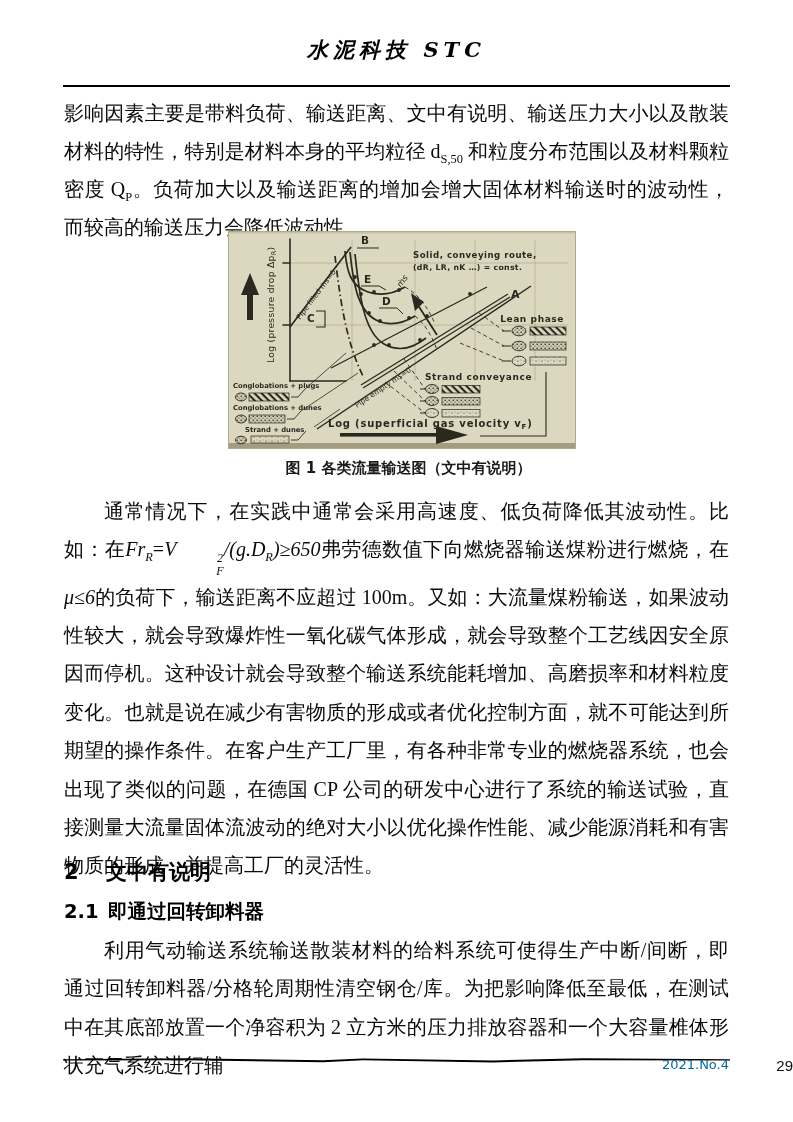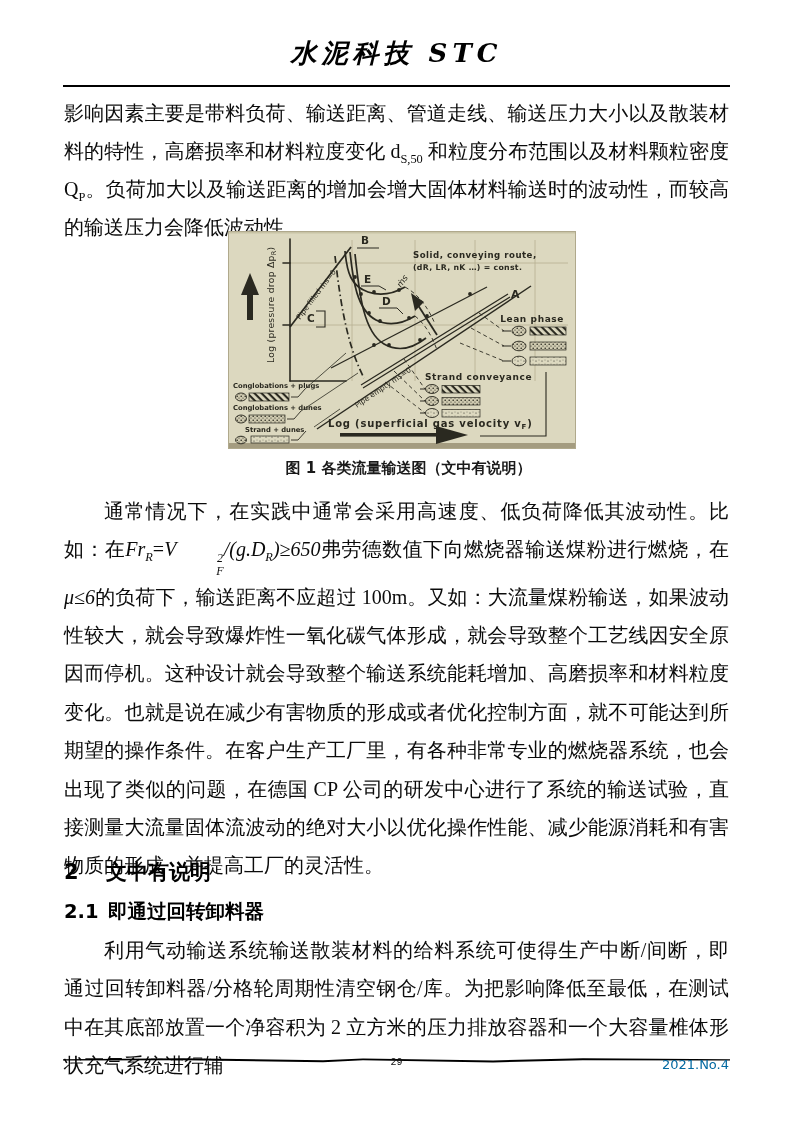--- a/index.html
+++ b/index.html
@@ -1,20 +1,20 @@
 <!DOCTYPE html>
 <html><head>
 <meta charset="utf-8">
 <style>
   html,body{margin:0;padding:0;background:#ffffff;}
   .page{position:relative;width:793px;height:1122px;background:#ffffff;overflow:hidden;
         font-family:"Liberation Serif","DejaVu Serif",serif;color:#111;}
   .abs{position:absolute;}
   
-  .journal-title{top:36px;left:0;right:0;text-align:center;font-size:26px;font-weight:bold;
+  .journal-title{top:36px;left:0;right:0;text-align:center;font-size:21px;font-weight:bold;
         font-style:italic;letter-spacing:5px;font-family:"DejaVu Serif",serif;color:#000;}
   .header-rule{top:85px;left:63px;width:667px;height:2.4px;background:#000;}
   
   .para{left:64px;width:665px;font-size:20px;line-height:38.4px;text-align:justify;color:#0b0b0b;}
   .indent{text-indent:2em;}
   .p1{top:94px;line-height:38px;}
   .p2{top:492px;}
   .p3{top:829px;}
   .p4{top:931px;}
   sub,sup{font-size:0.62em;line-height:0;}
@@ -28,34 +28,34 @@
   .figtext{font-family:"DejaVu Sans","Liberation Sans",sans-serif;fill:#2a2920;}
   
   .h2{top:858px;left:64px;font-family:"DejaVu Sans","Liberation Sans",sans-serif;
       font-weight:bold;font-size:21px;color:#000;}
   .h2 .secnum{display:inline-block;width:42px;}
   .h21{top:898px;left:64px;font-family:"DejaVu Sans","Liberation Sans",sans-serif;
       font-weight:bold;font-size:19.5px;color:#000;}
   .h21 .secnum{display:inline-block;width:44px;}
   
   .footer-rule{top:1049px;left:63px;width:667px;height:6px;}
-  .footer-page{top:1057px;left:0;right:0;text-align:center;font-size:10px;
-      font-family:Liberation Mono, monospace;color:#111;}
+  .footer-page{top:1057px;left:0;right:0;text-align:right;font-size:15px;
+      font-family:Liberation Sans, sans-serif;color:#111;}
   .footer-issue{top:1057px;right:64px;font-size:13px;
       font-family:"DejaVu Sans","Liberation Sans",sans-serif;color:#0369a1;}
 </style>
 </head>
 <body>
 
 <div class="page">
 
   <div class="abs journal-title">水泥科技 STC</div>
   <div class="abs header-rule"></div>
 
-  <div class="abs para p1"><span>影响因素主要是带料负荷、输送距离、管道走线、输送压力大小以及散装材料的特性，高磨损率和材料粒度变化 d</span><sub>S,50</sub><span> 和粒度分布范围以及材料颗粒密度 Q</span><sub>P</sub><span>。负荷加大以及输送距离的增加会增大固体材料输送时的波动性，而较高的输送压力会降低波动性。</span></div>
+  <div class="abs para p1"><span>影响因素主要是带料负荷、输送距离、文中有说明、输送压力大小以及散装材料的特性，特别是材料本身的平均粒径 d</span><sub>S,50</sub><span> 和粒度分布范围以及材料颗粒密度 Q</span><sub>P</sub><span>。负荷加大以及输送距离的增加会增大固体材料输送时的波动性，而较高的输送压力会降低波动性。</span></div>
 
   <div class="abs figure-wrap">
     <svg viewBox="0 0 348 218" width="348" height="218">
       <defs>
         <pattern id="hx" width="5" height="5" patternUnits="userSpaceOnUse" patternTransform="rotate(45)">
           <rect width="5" height="5" fill="#dcd8bf"></rect>
             <rect width="5" height="2.1" fill="#2a2920"></rect>
         </pattern>
         <pattern id="dt" width="4" height="4" patternUnits="userSpaceOnUse">
           <rect width="4" height="4" fill="#cfcab0"></rect>

